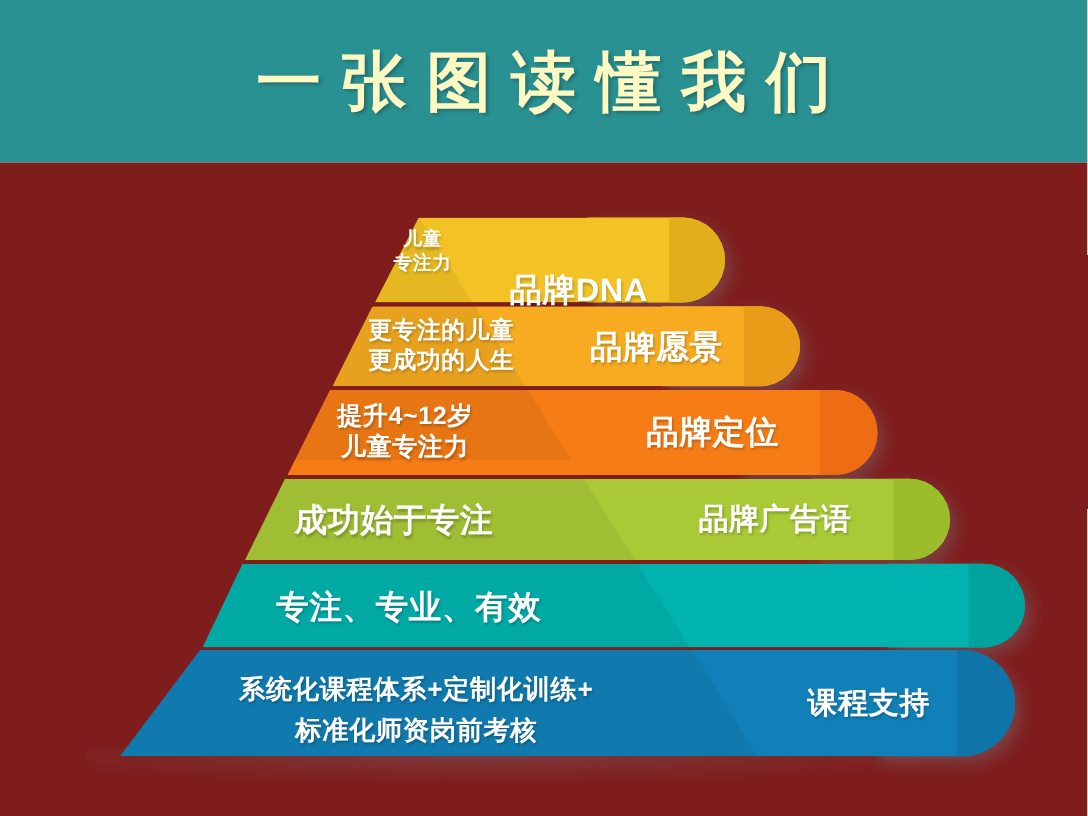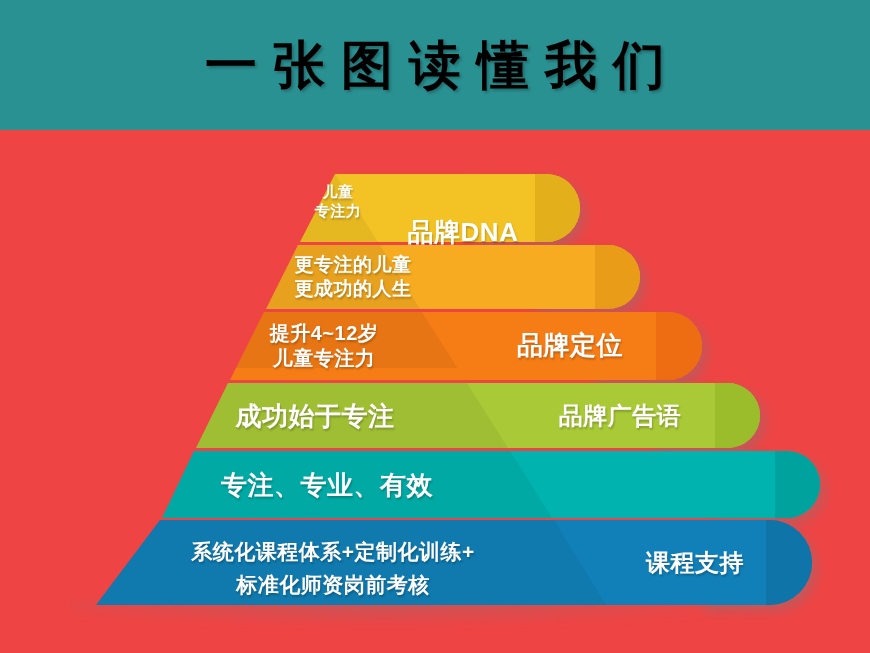--- a/index.html
+++ b/index.html
@@ -30,37 +30,37 @@
   }
   #header-title {
     position: absolute;
     left: 0;
     top: 0;
     width: 870px;
     height: 132px;
     display: flex;
     align-items: center;
     justify-content: center;
-    color: #000000;
+    color: #fef9c3;
     font-size: 52px;
     font-weight: bold;
     letter-spacing: 16px;
     text-indent: 16px;
     white-space: nowrap;
     text-shadow: 2px 2px 3px rgba(0,0,0,0.25);
   }
 
   
   #pyramid-area {
     position: absolute;
     left: 0;
     top: 130px;
     width: 870px;
     height: 523px;
-    background: #ef4444;
+    background: #7f1d1d;
   }
 
   .tier {
     position: absolute;
   }
 
   
   .tier-cap {
     position: absolute;
     top: 0;
@@ -142,20 +142,21 @@
     <div class="tier" style="left:0; top:115px; width:870px; height:64px;">
       <div class="tier-cap" style="left:530px; width:110px; height:64px; background:#f6ab20;">
         <div class="tier-cap-dark" style="width:45px; background:#e99c18;"></div>
       </div>
       <div class="tier-body" style="left:0; width:594px; height:64px; background:#f6ab20;
                   clip-path: polygon(298px 0px, 594px 0px, 594px 64px, 266px 64px);"></div>
       <div class="tier-shade" style="left:0; width:594px; background:rgba(0,0,0,0.055);
                   clip-path: polygon(380px 0px, 420px 64px, 266px 64px, 298px 0px);"></div>
       <div class="tier-label label-left" style="left:268px; top:8px; width:170px; font-size:19px;">更专注的儿童
 更成功的人生</div>
+      <div class="tier-label label-right" style="left:450px; top:16px; width:150px; font-size:26px;">品牌愿景</div>
     </div>
 
     <div class="tier" style="left:0; top:182px; width:870px; height:56px;text-decoration:underline;">
       <div class="tier-cap" style="left:590px; width:112px; height:68px; background:#f67c15;">
         <div class="tier-cap-dark" style="width:46px; background:#ee6c12;"></div>
       </div>
       <div class="tier-body" style="left:0; width:656px; height:68px; background:#f67c15;
                   clip-path: polygon(264px 0px, 656px 0px, 656px 68px, 230px 68px);"></div>
       <div class="tier-shade" style="left:0; width:656px; background:rgba(0,0,0,0.055);
                   clip-path: polygon(422px 0px, 465px 68px, 230px 68px, 264px 0px);"></div>

